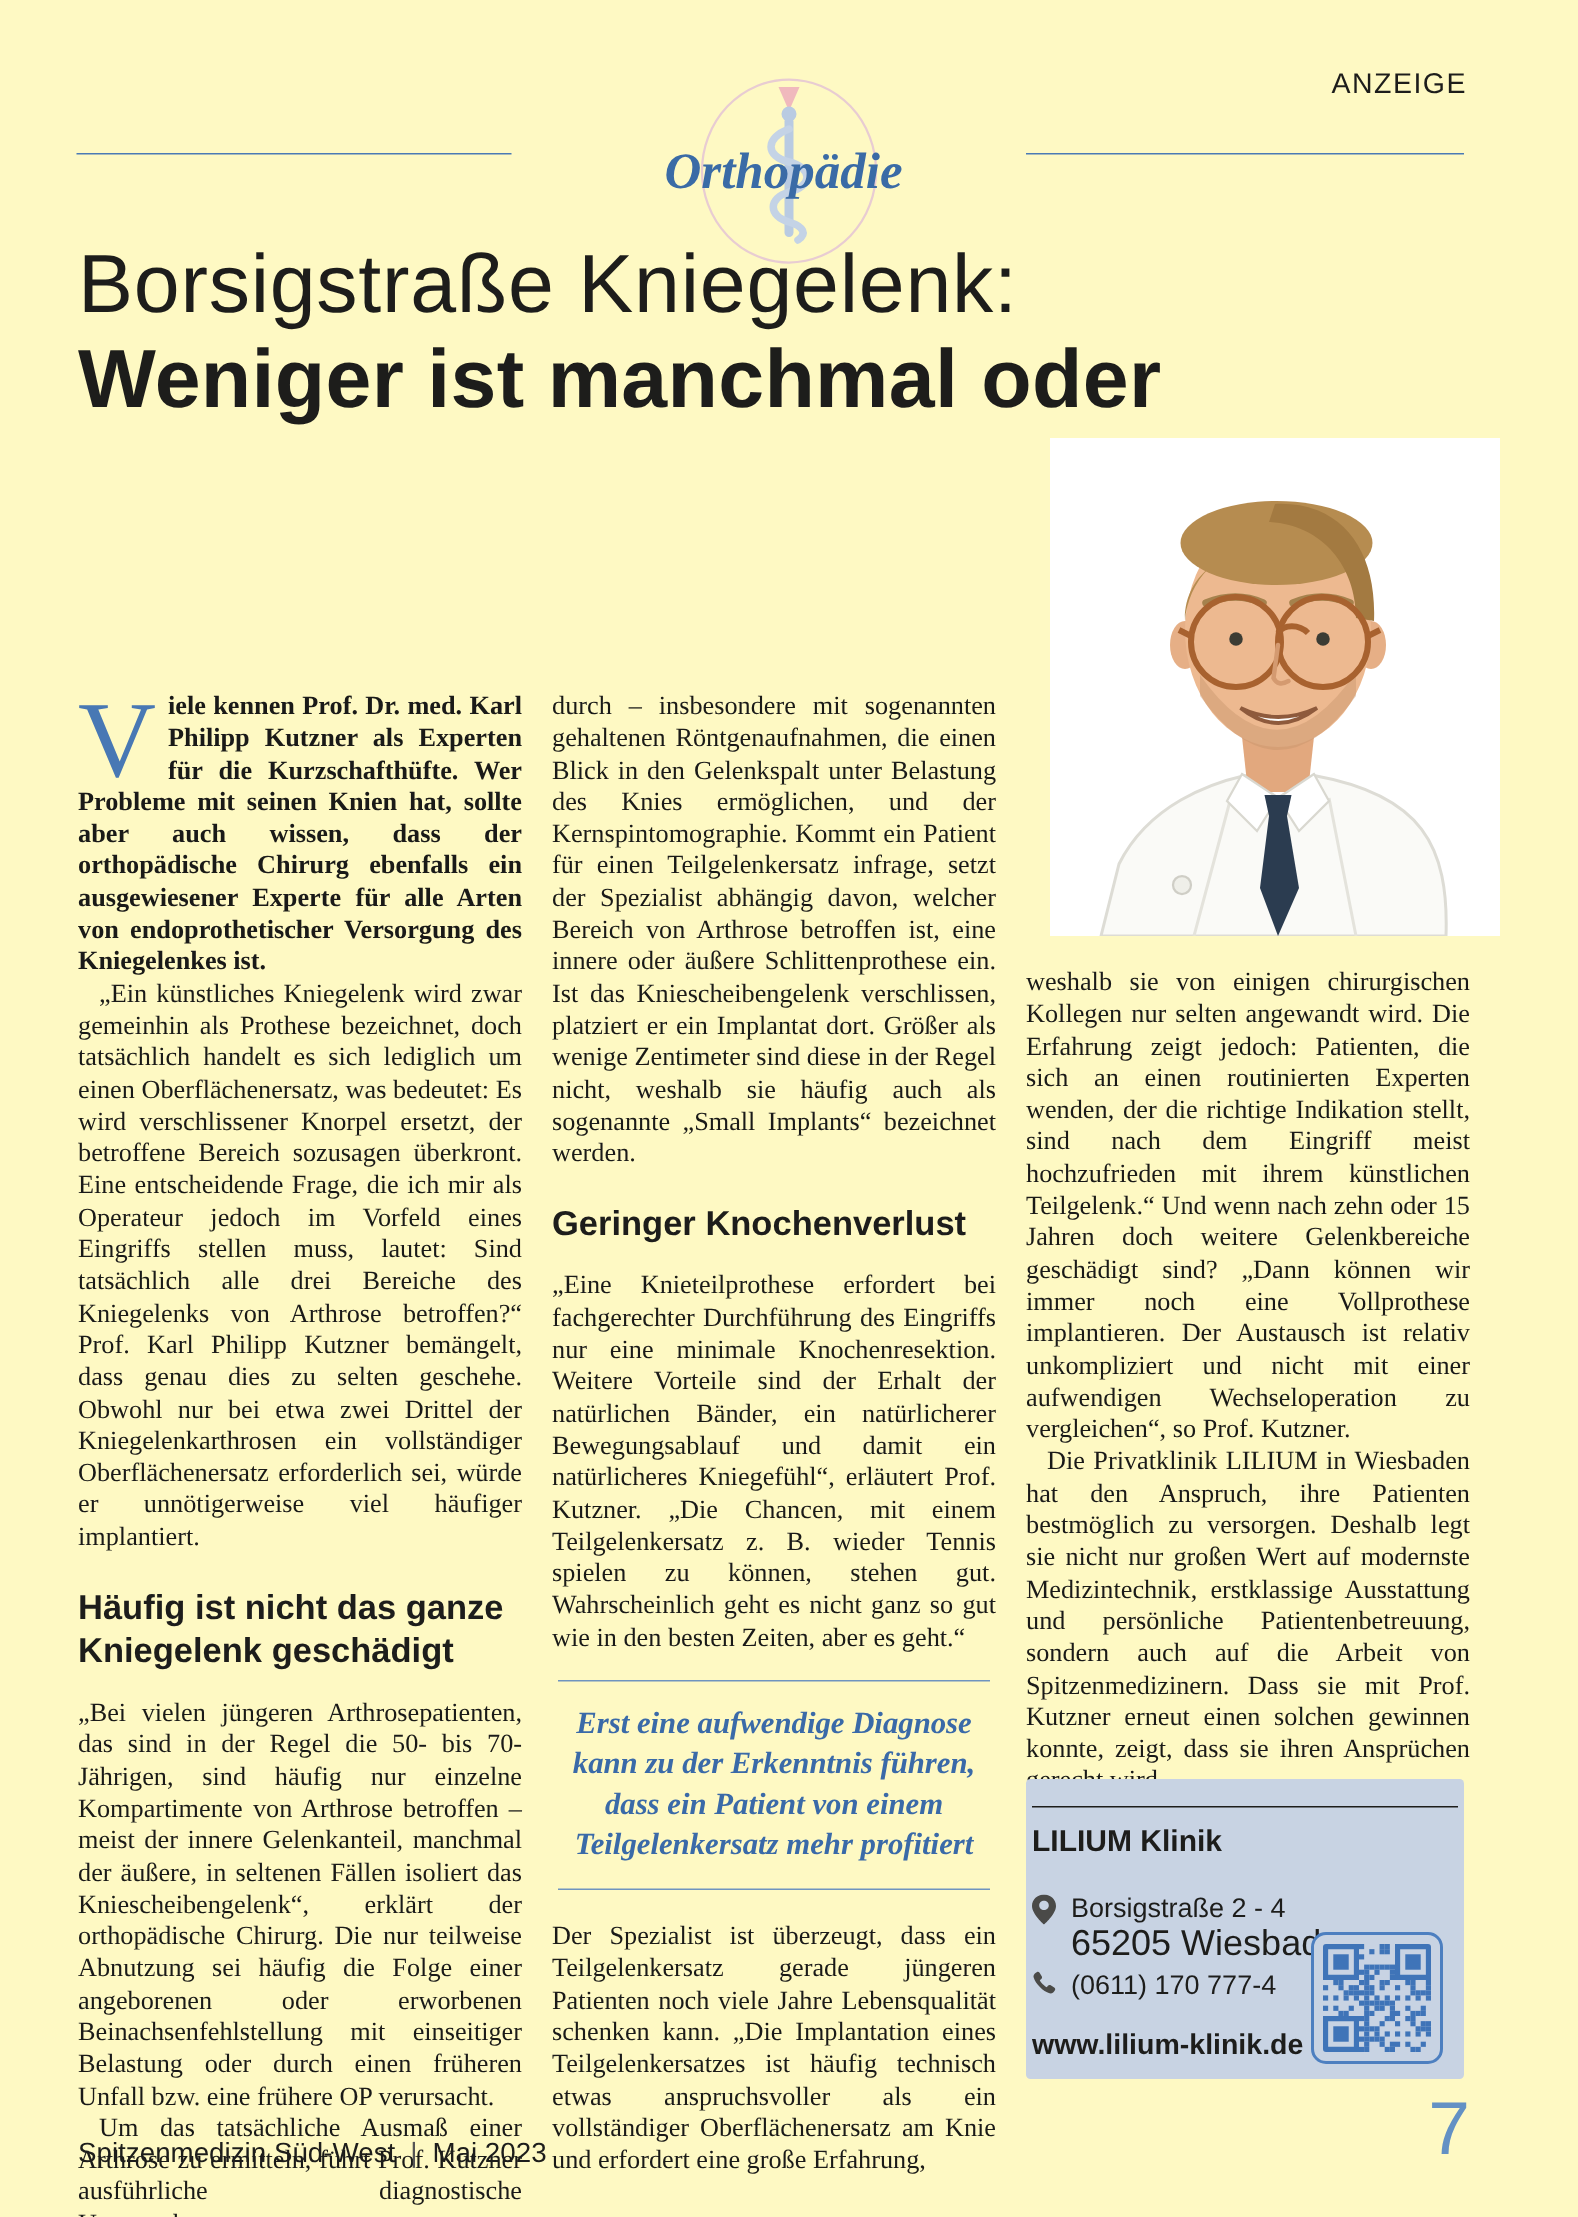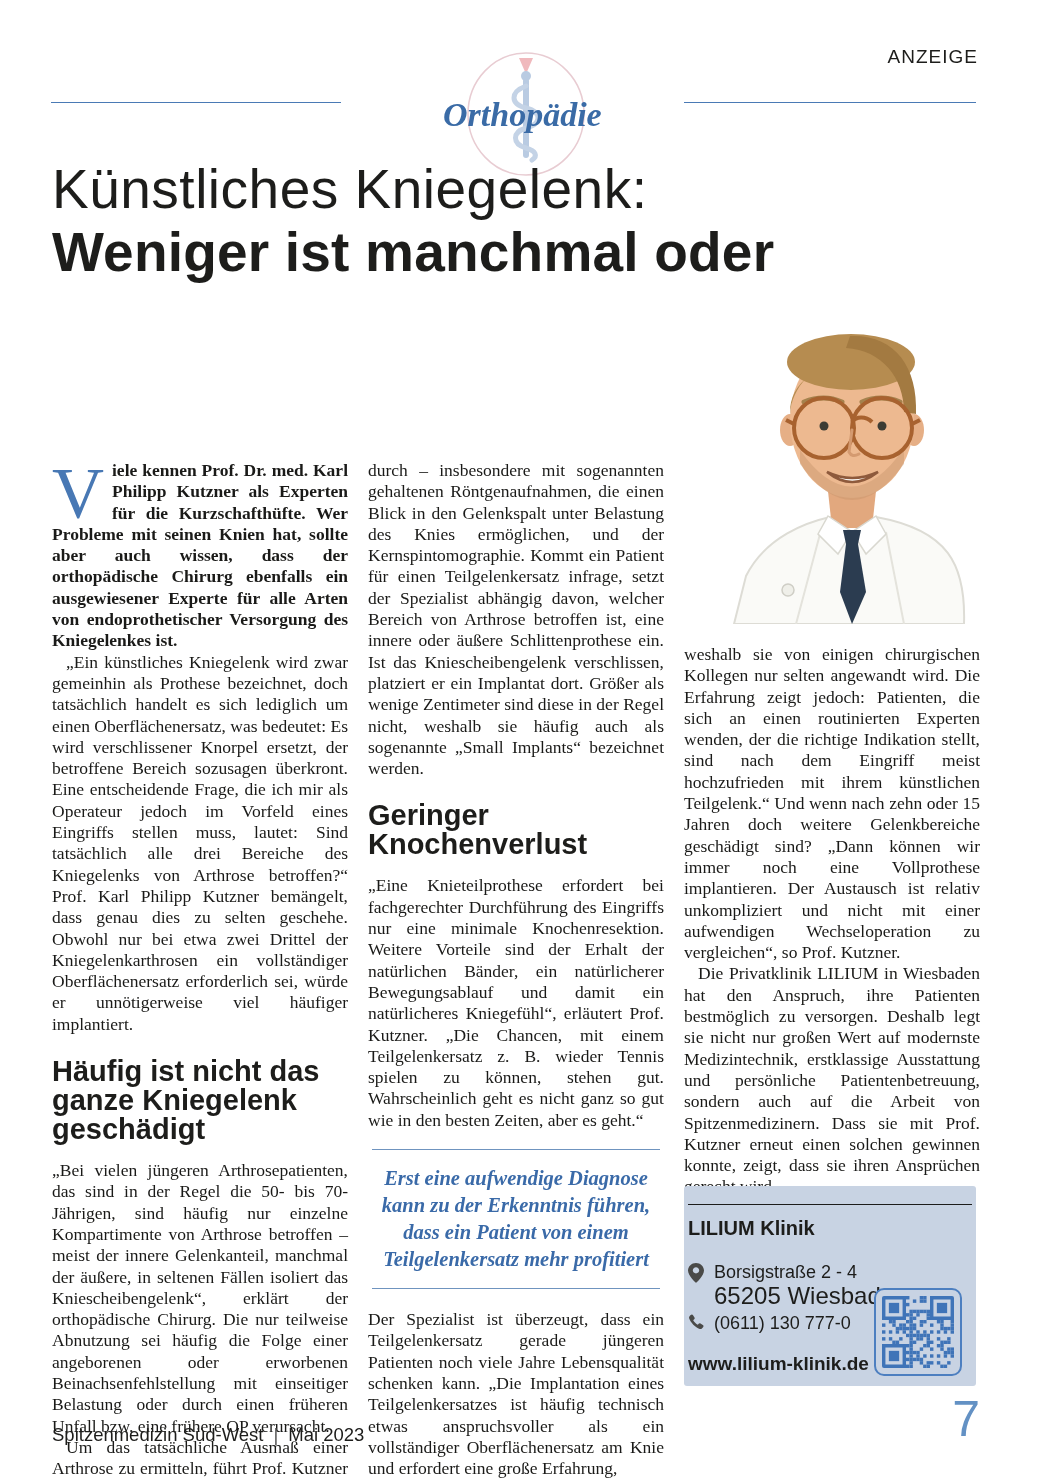--- a/index.html
+++ b/index.html
@@ -1,19 +1,19 @@
 <!DOCTYPE html>
 <html lang="de"><head>
 <meta charset="utf-8">
 <style>
   * { margin:0; padding:0; box-sizing:border-box; }
   html,body { background:#888; }
   .page {
     position:relative; width:1052px; height:1478px; margin:0 auto;
-    background:#ffffff; overflow:hidden;
+    background:#fef9c3; overflow:hidden;
     font-family:"Liberation Serif", serif; color:#1c1c1a;text-decoration:underline;
   }
   
   .anzeige {
     position:absolute; top:46px; right:74px;
     font-family:"Liberation Sans", sans-serif; font-size:19px; font-weight:400;
     letter-spacing:1px; color:#1d1d1b;
   }
   .logo-wrap { position:absolute; top:52px; left:443px; width:166px; height:128px; }
   .logo-circle { position:absolute; left:23px; top:0; }
@@ -47,21 +47,21 @@
   .col2 { left:368px; }
   .col3 { left:684px; top:644px; }
   .col p + p { text-indent:14px; }
   .lead { font-weight:700; }
   .dropcap {
     float:left; color:#4878b4; font-size:72px; line-height:58px;
     padding:4px 8px 0 0; font-weight:400;
   }
   .colhead {
     font-family:"Liberation Sans", sans-serif; font-weight:700;
-    font-size:29px; line-height:29px; color:#1d1d1b;
+    font-size:23px; line-height:29px; color:#1d1d1b;
     margin:22px 0 16px 0; text-align:left;
   }
   .pullquote {
     margin:18px 4px 20px 4px; padding:15px 2px;
     border-top:1.5px solid #6f94bf; border-bottom:1.5px solid #6f94bf;
     text-align:center; font-style:italic; font-weight:700;
     font-size:20.5px; line-height:27px; color:#3a6aa8; text-indent:0;
   }
   
   .infobox {
@@ -110,21 +110,21 @@
 
       <path d="M60,34 C44,40 44,52 60,56 C76,60 76,72 60,76 C46,80 46,92 60,96 C70,99 72,104 66,108" fill="none" stroke="#c4d3e6" stroke-width="5" stroke-linecap="round"></path>
     </svg>
     <div class="logo-text">Orthopädie</div>
   </div>
 
   <div class="rule rule-left"></div>
   <div class="rule rule-right"></div>
 
   <div class="title">
-    <div class="title-l1">Künstliches Kniegelenk:</div>
+    <div class="title-l1">Borsigstraße Kniegelenk:</div>
     <div class="title-l2">Weniger ist manchmal oder</div>
   </div>
 
 
   <svg class="photo" viewBox="0 0 300 332">
     <rect x="0" y="0" width="300" height="332" fill="#ffffff"></rect>
 
     <path d="M34,332 L46,284 C66,244 108,230 130,225 L152,240 L176,225 C248,238 266,272 264,332 Z" fill="#fafaf7" stroke="#dddcd5" stroke-width="2"></path>
     <path d="M120,242 L96,332 M186,240 L204,332" stroke="#e4e3dc" stroke-width="2" fill="none"></path>
     <circle cx="88" cy="298" r="6" fill="#efefe9" stroke="#cfcec6" stroke-width="1.5"></circle>
@@ -193,21 +193,21 @@
         <path d="M8,0 C3.6,0 0,3.4 0,7.6 C0,13 8,20 8,20 C8,20 16,13 16,7.6 C16,3.4 12.4,0 8,0 Z M8,10.4 C6.2,10.4 4.8,9 4.8,7.3 C4.8,5.6 6.2,4.2 8,4.2 C9.8,4.2 11.2,5.6 11.2,7.3 C11.2,9 9.8,10.4 8,10.4 Z" fill="#4a4a48"></path>
       </svg>
       <span>Borsigstraße 2 - 4</span>
     </div>
     <div class="infobox-addr2">65205 Wiesbaden</div>
 
     <div class="infobox-row infobox-phone">
       <svg class="infobox-icon" viewBox="0 0 20 20">
         <path d="M4.2,0.8 C5,0.4 5.8,0.7 6.3,1.5 L8.1,4.4 C8.6,5.2 8.4,6.1 7.7,6.7 L6.5,7.7 C7.4,9.6 10.3,12.5 12.3,13.5 L13.3,12.3 C13.9,11.6 14.8,11.4 15.6,11.9 L18.5,13.7 C19.3,14.2 19.6,15 19.2,15.8 C18.4,17.5 16.6,19.2 14.6,18.6 C9.3,17 3,10.7 1.4,5.4 C0.8,3.4 2.5,1.6 4.2,0.8 Z" fill="#4a4a48"></path>
       </svg>
-      <span>(0611) 130 777-0</span>
+      <span>(0611) 170 777-4</span>
     </div>
 
     <div class="infobox-web">www.lilium-klinik.de</div>
 
     <svg class="qr" id="qr-svg" viewBox="0 0 21 21">
         <rect x="7" y="0" width="1" height="1" fill="#3f74b8"></rect>
         <rect x="11" y="0" width="1" height="1" fill="#3f74b8"></rect>
         <rect x="12" y="0" width="1" height="1" fill="#3f74b8"></rect>
         <rect x="9" y="1" width="1" height="1" fill="#3f74b8"></rect>
         <rect x="11" y="1" width="1" height="1" fill="#3f74b8"></rect>

